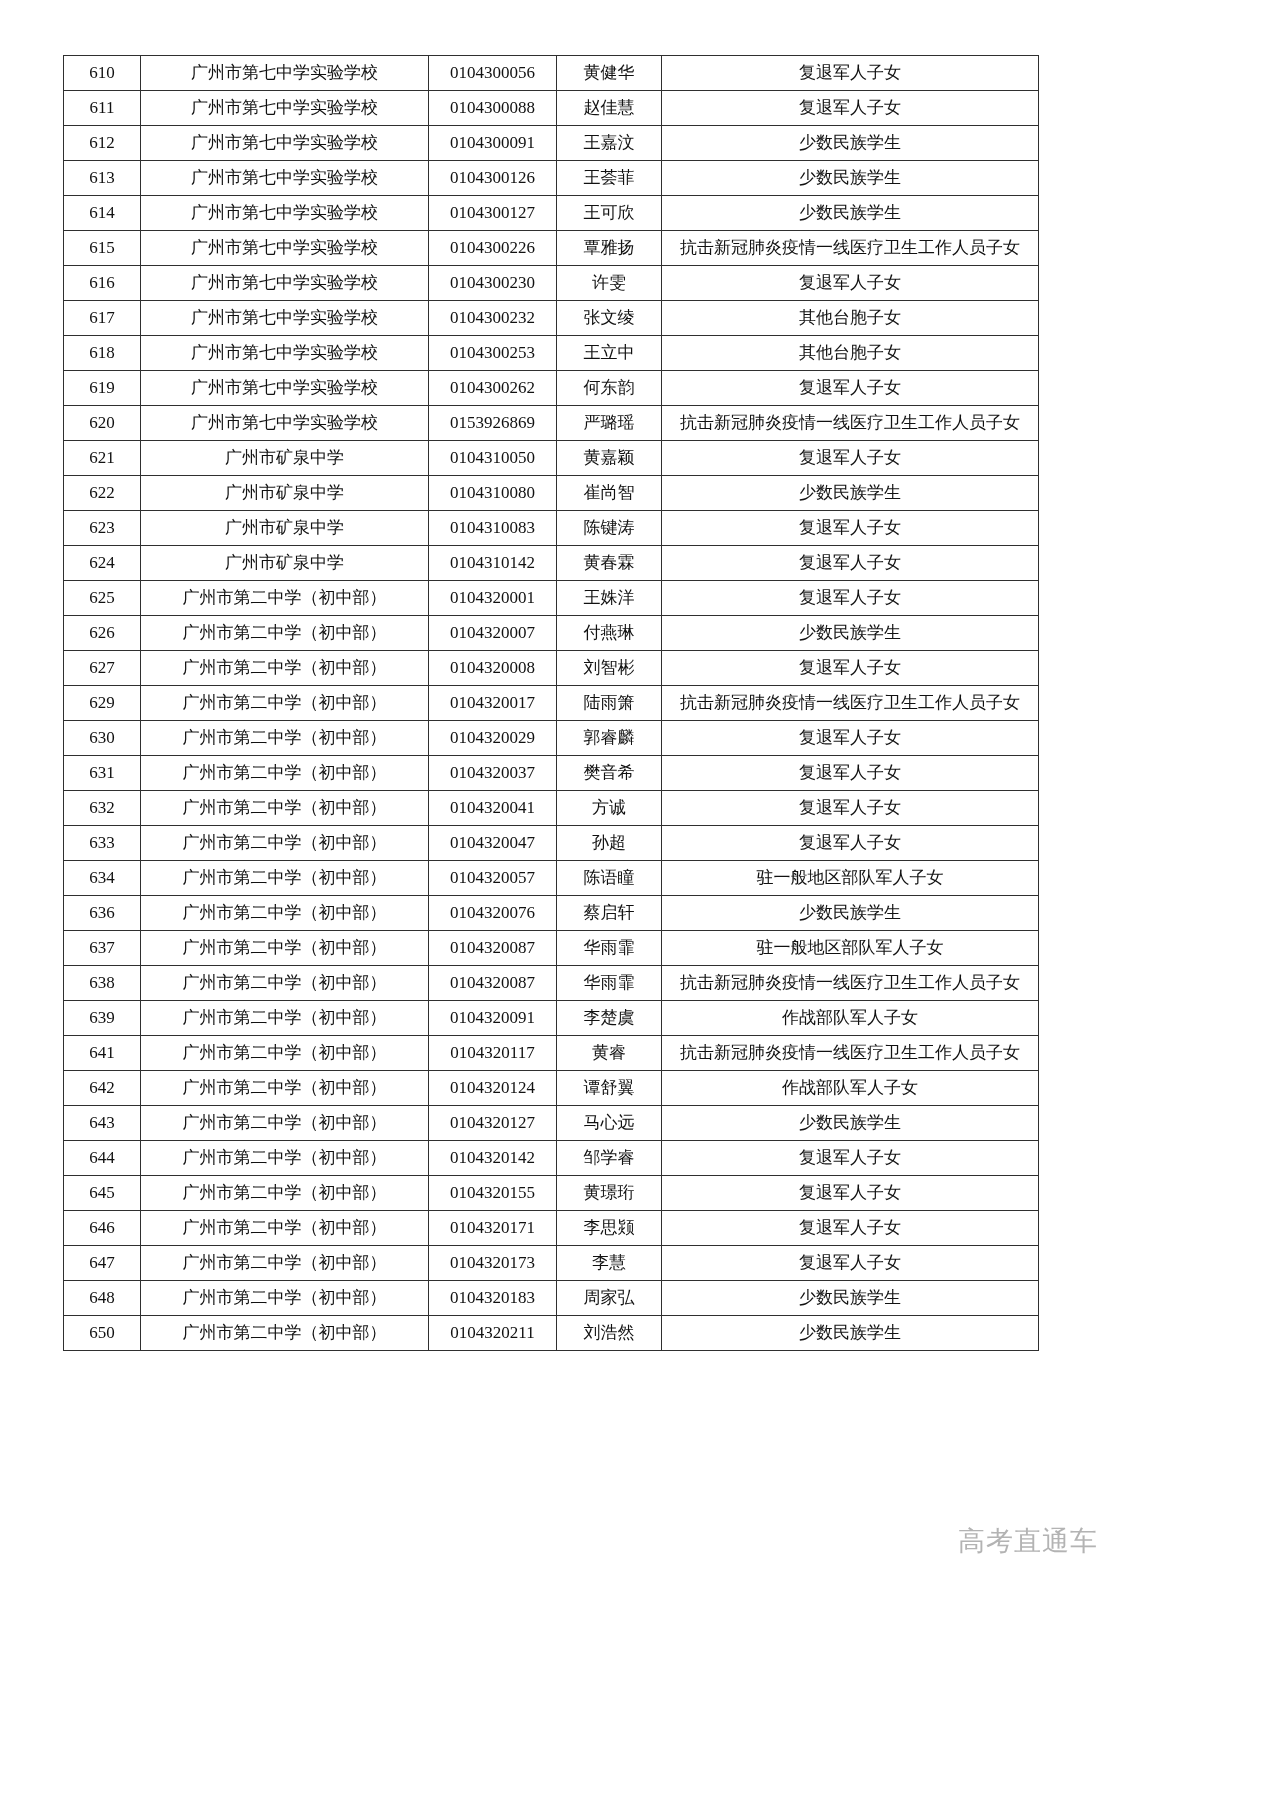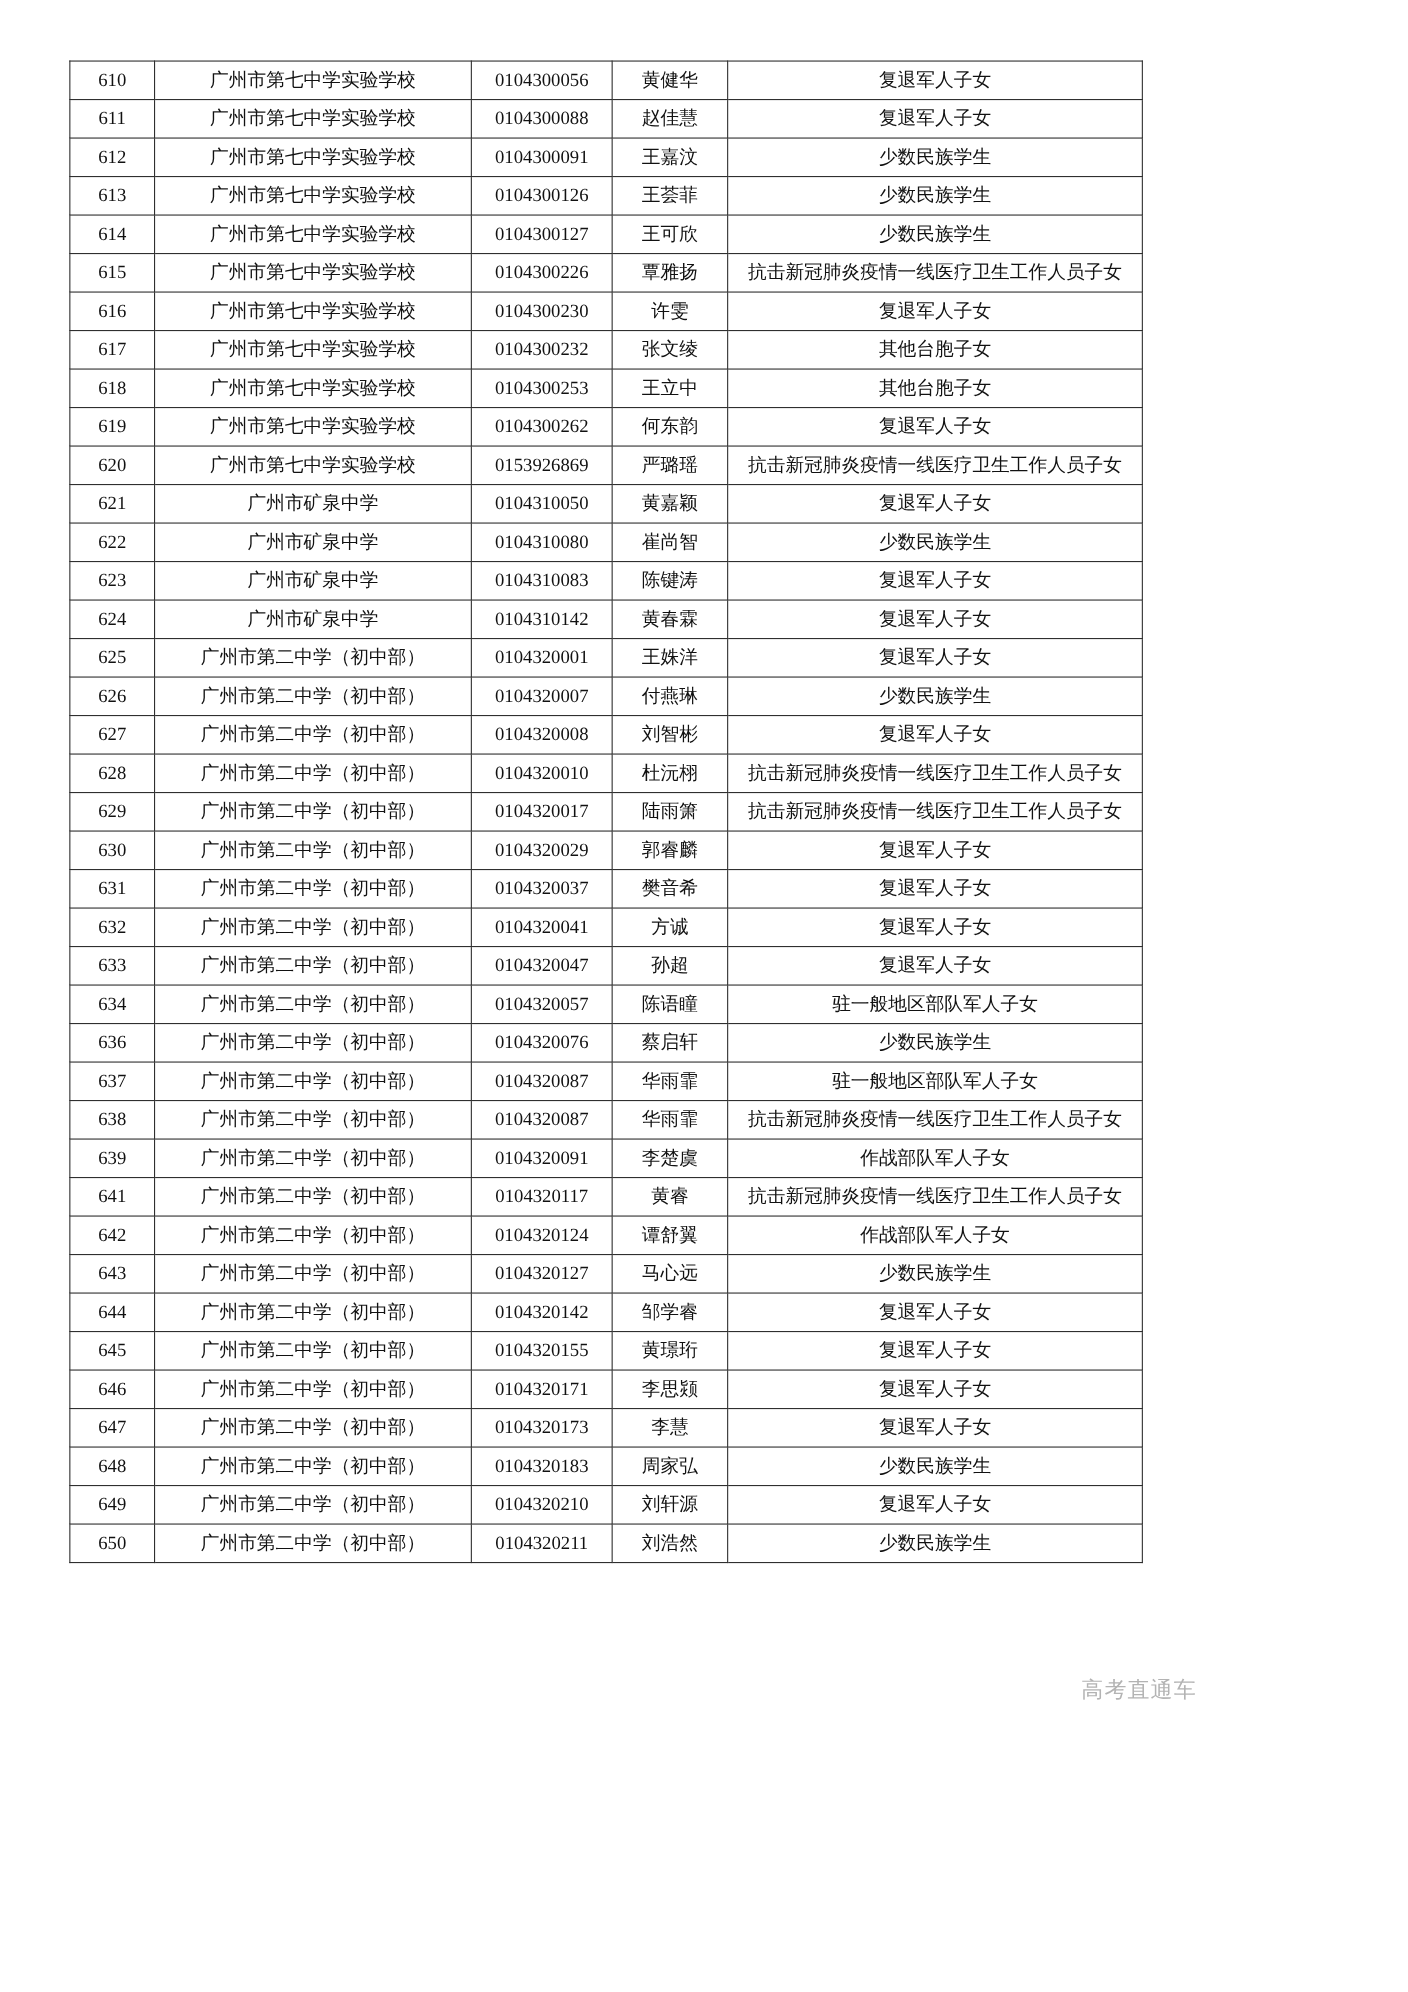--- a/index.html
+++ b/index.html
@@ -41,22 +41,22 @@
     color: #111111;
   }
   col.c-no   { width: 77px; }
   col.c-sch  { width: 288px; }
   col.c-reg  { width: 128px; }
   col.c-name { width: 105px; }
   col.c-cat  { width: 377px; }
   .watermark {
     position: absolute;
     top: 1523px;
-    left: 983px;
-    font-size: 20px;
+    left: 958px;
+    font-size: 27px;
     color: #b3b3b3;
     letter-spacing: 1px;
     font-family: "Liberation Sans", "DejaVu Sans", sans-serif;
   }
 </style>
 </head>
 <body>
 
 <div class="page">
   <table class="roster">
@@ -188,27 +188,20 @@
           <td>少数民族学生</td>
         </tr>
         <tr>
           <td>627</td>
           <td>广州市第二中学（初中部）</td>
           <td>0104320008</td>
           <td>刘智彬</td>
           <td>复退军人子女</td>
         </tr>
         <tr>
-          <td>628</td>
-          <td>广州市第二中学（初中部）</td>
-          <td>0104320010</td>
-          <td>杜沅栩</td>
-          <td>抗击新冠肺炎疫情一线医疗卫生工作人员子女</td>
-        </tr>
-        <tr>
           <td>629</td>
           <td>广州市第二中学（初中部）</td>
           <td>0104320017</td>
           <td>陆雨箫</td>
           <td>抗击新冠肺炎疫情一线医疗卫生工作人员子女</td>
         </tr>
         <tr>
           <td>630</td>
           <td>广州市第二中学（初中部）</td>
           <td>0104320029</td>
@@ -319,27 +312,20 @@
           <td>0104320173</td>
           <td>李慧</td>
           <td>复退军人子女</td>
         </tr>
         <tr>
           <td>648</td>
           <td>广州市第二中学（初中部）</td>
           <td>0104320183</td>
           <td>周家弘</td>
           <td>少数民族学生</td>
-        </tr>
-        <tr>
-          <td>649</td>
-          <td>广州市第二中学（初中部）</td>
-          <td>0104320210</td>
-          <td>刘轩源</td>
-          <td>复退军人子女</td>
         </tr>
         <tr>
           <td>650</td>
           <td>广州市第二中学（初中部）</td>
           <td>0104320211</td>
           <td>刘浩然</td>
           <td>少数民族学生</td>
         </tr>
       </tbody>
   </table>

